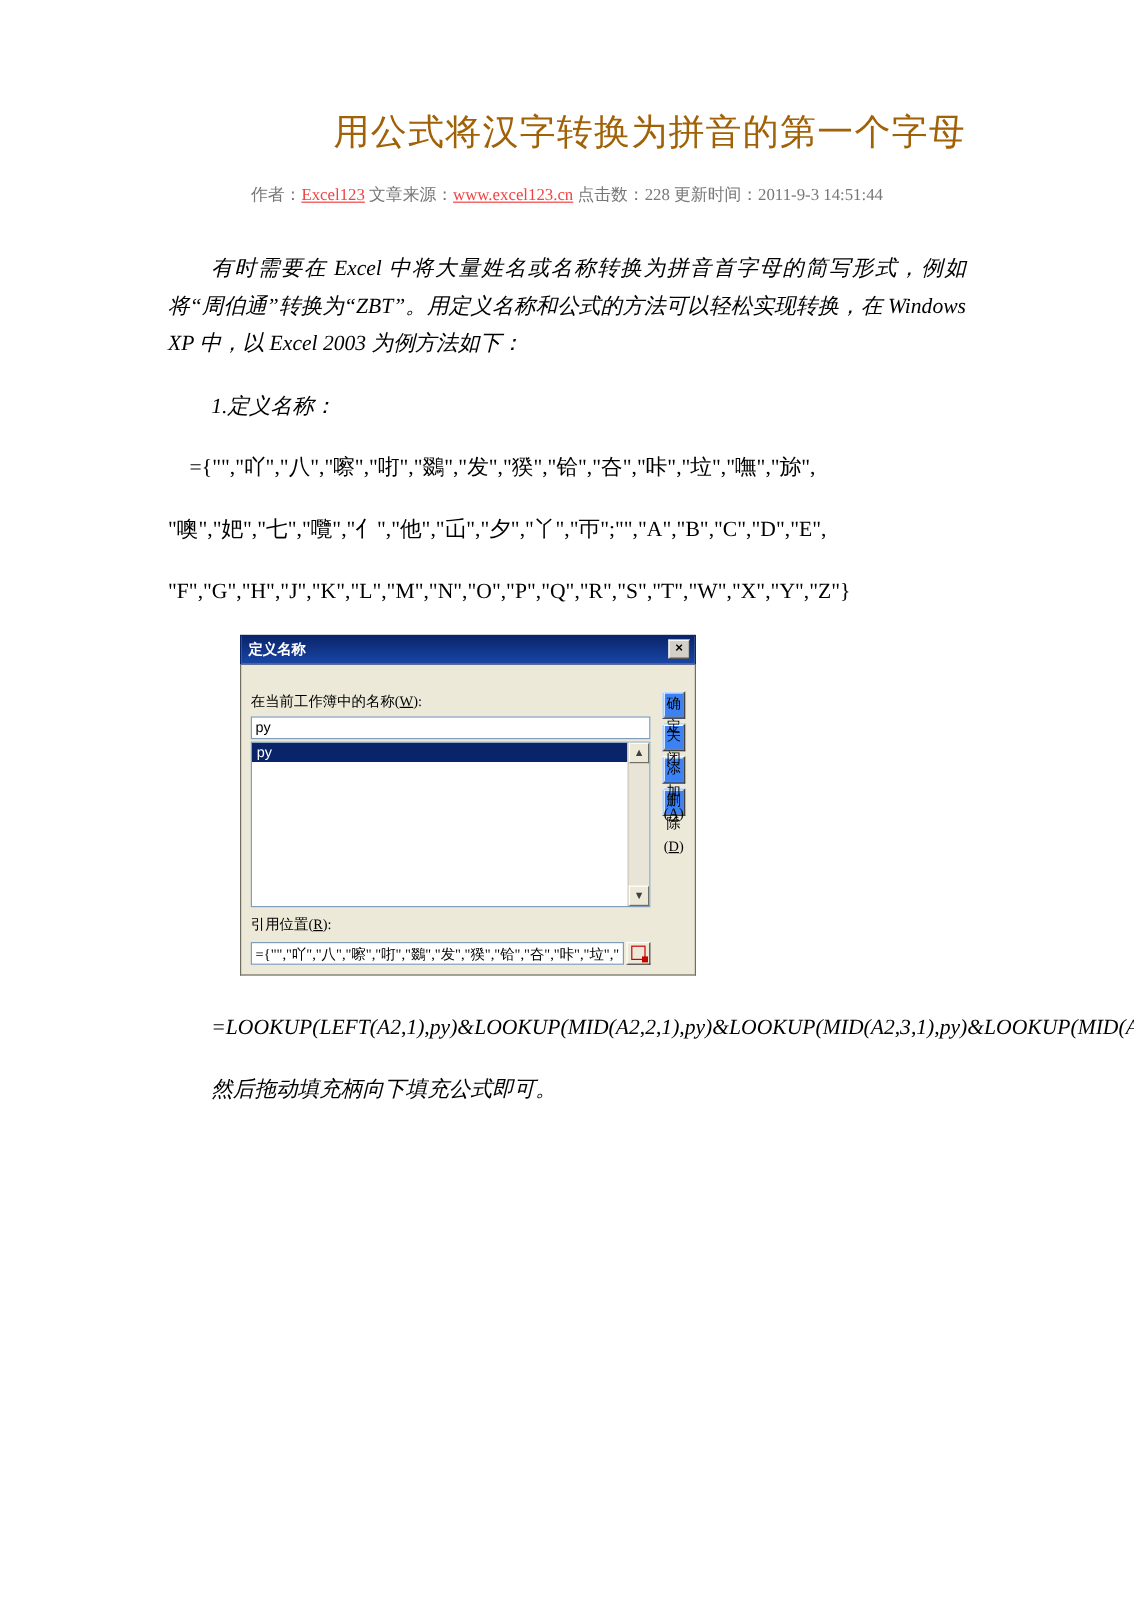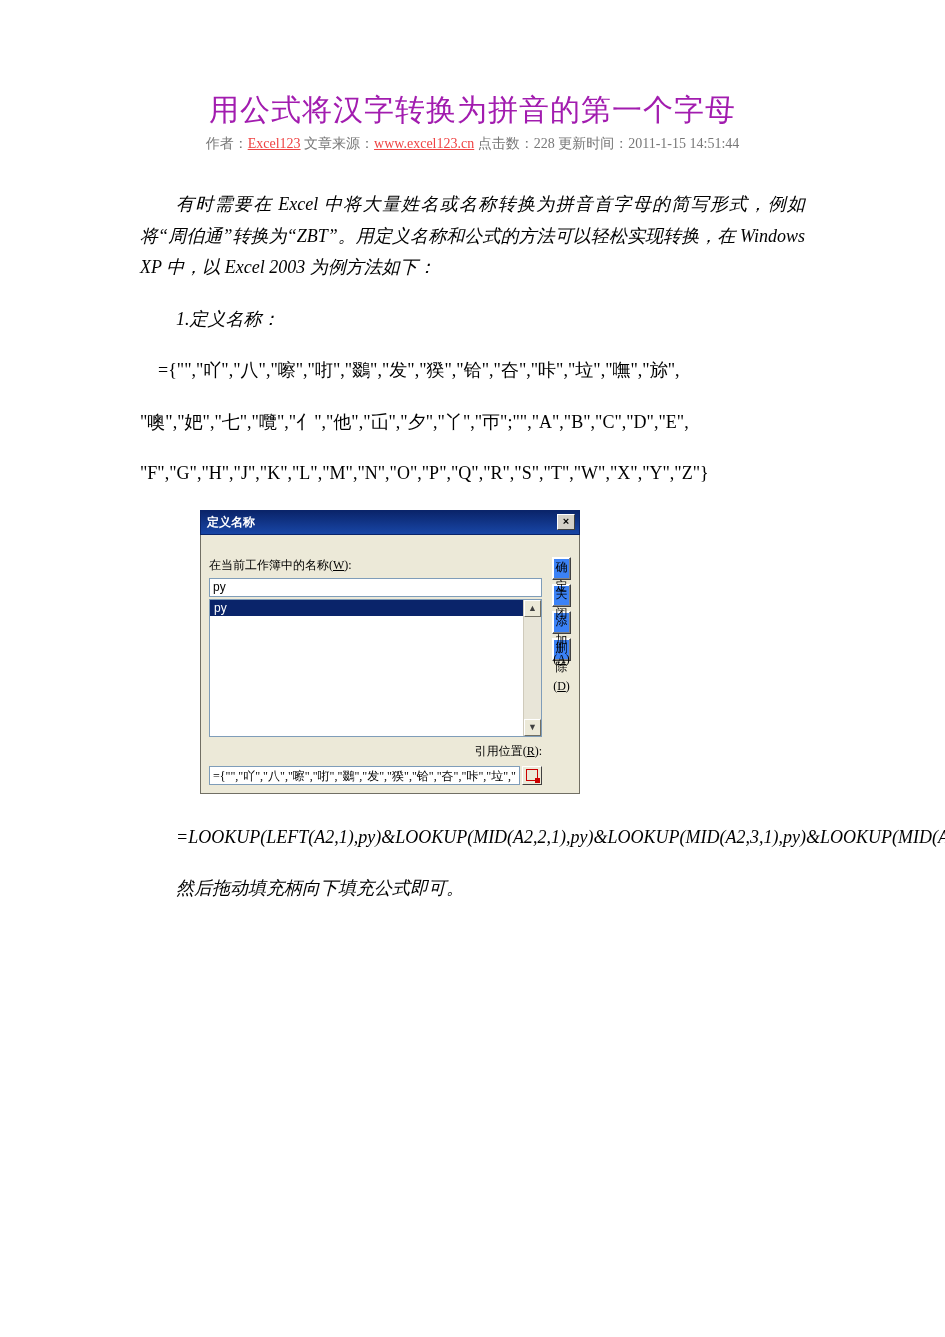--- a/index.html
+++ b/index.html
@@ -11,26 +11,26 @@
   }
   .page {
     width: 945px;
     min-height: 1337px;
     margin: 0 auto;
     box-sizing: border-box;
     padding: 90px 140px 80px 140px;
     position: relative;
   }
   .title {
-    text-align: center;
-    color: #a21caf;
+    text-align: right;
+    color: #a16207;
     font-size: 30px;
     font-family: "SimSun","宋体",serif;
     font-weight: 400;
-    margin: 0 0 4px 0;
+    margin: 0 0 23px 0;
     letter-spacing: 1px;
   }
   .meta-line {
     text-align: center;
     font-size: 14px;
     color: #777;
     margin-bottom: 36px;
     font-family: "SimSun","宋体",serif;
   }
   .meta-line a {
@@ -201,21 +201,21 @@
   }
 </style>
 </head>
 <body>
 
 <div class="page">
 
   <h1 class="title">用公式将汉字转换为拼音的第一个字母</h1>
 
   <div class="meta-line">
-    <span>作者：</span><a href="#">Excel123</a><span> 文章来源：</span><a href="#">www.excel123.cn</a><span> 点击数：</span><span>228</span><span> 更新时间：</span><span>2011-1-15 14:51:44</span>
+    <span>作者：</span><a href="#">Excel123</a><span> 文章来源：</span><a href="#">www.excel123.cn</a><span> 点击数：</span><span>228</span><span> 更新时间：</span><span>2011-9-3 14:51:44</span>
   </div>
 
   <p class="para indent">有时需要在 Excel 中将大量姓名或名称转换为拼音首字母的简写形式，例如将“周伯通”转换为“ZBT”。用定义名称和公式的方法可以轻松实现转换，在 Windows XP 中，以 Excel 2003 为例方法如下：</p>
 
   <p class="para indent">1.定义名称：</p>
 
 
   <div class="codeblock">    ={"","吖","八","嚓","咑","鵽","发","猤","铪","夻","咔","垃","嘸","旀",</div>
   <div class="codeblock">"噢","妑","七","囕","亻","他","屲","夕","丫","帀";"","A","B","C","D","E",</div>
   <div class="codeblock">"F","G","H","J","K","L","M","N","O","P","Q","R","S","T","W","X","Y","Z"}</div>
@@ -235,21 +235,21 @@
             <input class="tbox" value="py" style="">
             <div class="listbox">
               <div class="listbox-inner">
                 <div class="list-item-sel">py</div>
               </div>
               <div class="scrollbar">
                 <div class="sb-btn sb-up">▲</div>
                 <div class="sb-btn sb-dn">▼</div>
               </div>
             </div>
-            <div class="dlg-label" style="margin-top:6px;text-align:right;">
+            <div class="dlg-label" style="margin-top:6px;">
               <span>引用位置(</span><span class="ak">R</span><span>):</span>
             </div>
             <div class="ref-row">
               <div class="ref-input">={"","吖","八","嚓","咑","鵽","发","猤","铪","夻","咔","垃","</div>
               <div class="ref-pick">
                 <div class="ref-pick-inner"></div>
               </div>
             </div>
           </div>
           <div class="dlg-right">

